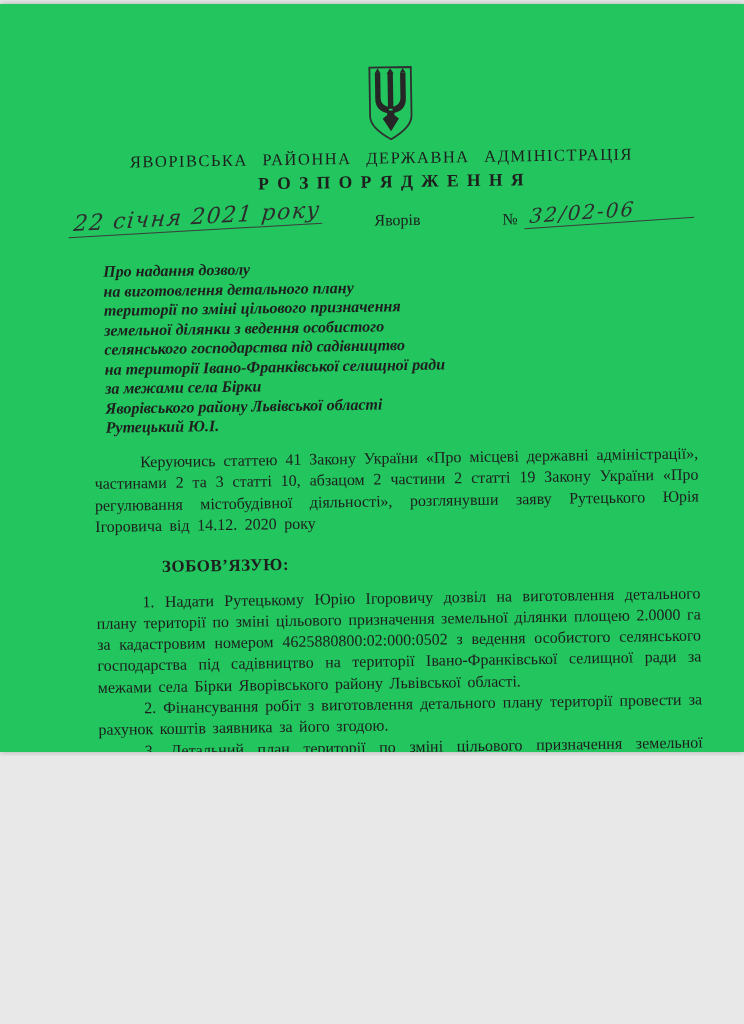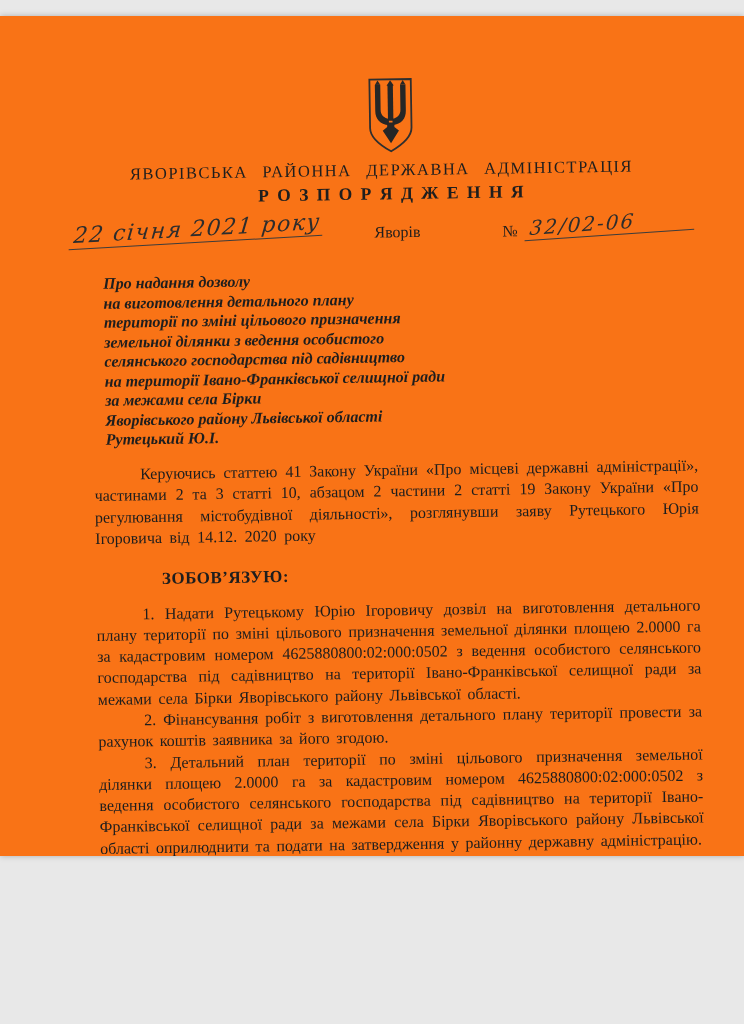--- a/index.html
+++ b/index.html
@@ -1,20 +1,20 @@
 <!DOCTYPE html>
 <html><head>
 <meta charset="utf-8">
 <style>
   html,body { margin:0; padding:0; background:#e8e8e8; }
   .page {
     position:relative;
-    width:744px; height:840px;
-    margin:16px auto;
-    background:#f97316;
+    width:744px; height:748px;
+    margin:4px auto;
+    background:#22c55e;
     font-family:"Liberation Serif", serif;
     color:#1e1e1e;
     overflow:hidden;
     box-shadow:0 0 6px rgba(0,0,0,.25);
   }
   .tilt {
     position:relative; z-index:1;
     transform:rotate(-0.9deg);
     transform-origin:55% 0;
     padding:0 52px 0 88px;

